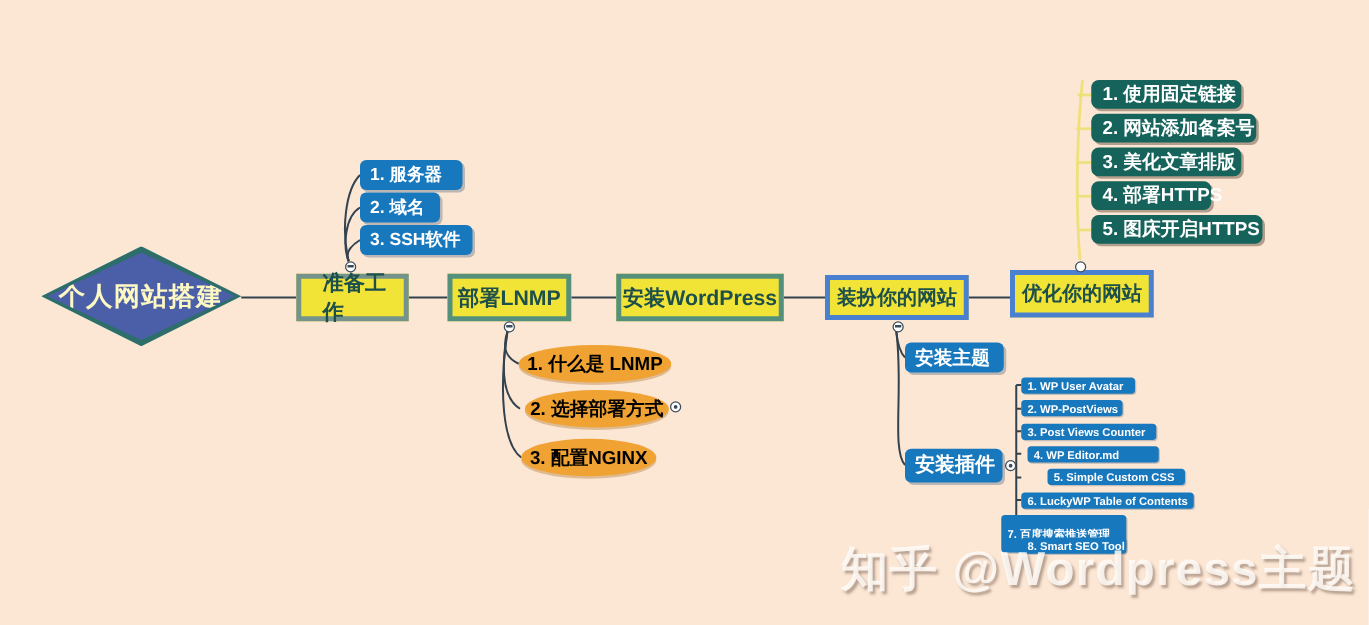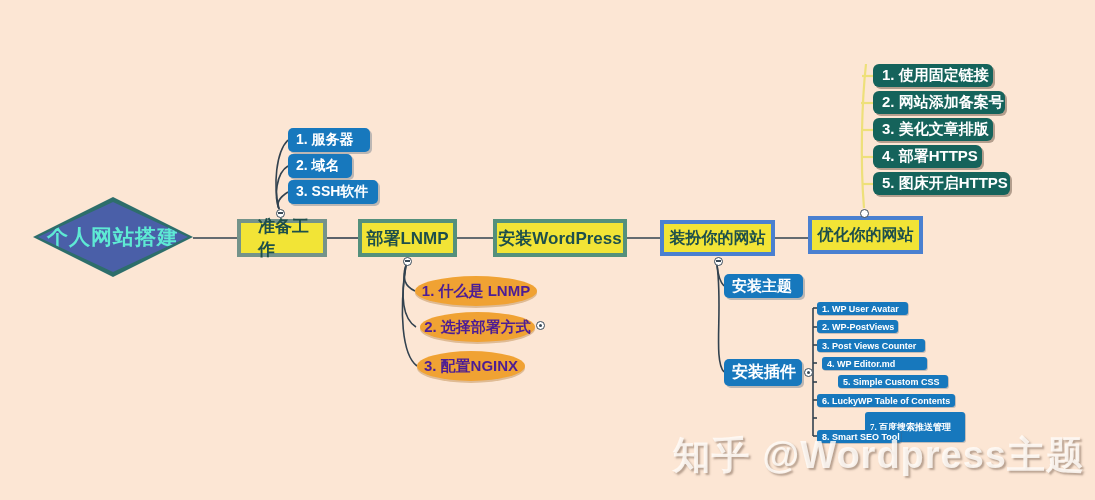--- a/index.html
+++ b/index.html
@@ -6,38 +6,38 @@
   body{font-family:"Liberation Sans","DejaVu Sans",sans-serif;}
   .canvas{position:relative;width:1095px;height:500px;background:#fce6d4;overflow:hidden;}
   svg.links{position:absolute;left:0;top:0;width:1095px;height:500px;pointer-events:none;}
 
   
   .diamond{position:absolute;left:33px;top:197px;width:160px;height:80px;
     background:#2d6e6b;clip-path:polygon(50% 0,100% 50%,50% 100%,0 50%);}
   .diamond-inner{position:absolute;left:5px;top:5px;right:5px;bottom:5px;
     background:#4a5fa8;clip-path:polygon(50% 0,100% 50%,50% 100%,0 50%);
     display:flex;align-items:center;justify-content:center;}
-  .diamond-inner span{color:#5eead4;font-weight:bold;font-size:21px;letter-spacing:1px;}
+  .diamond-inner span{color:#fef9c3;font-weight:bold;font-size:21px;letter-spacing:1px;}
 
   
   .ynode{position:absolute;box-sizing:border-box;background:#f2e436;color:#1d4f4b;
     font-weight:bold;display:flex;align-items:center;justify-content:center;
     border:4px solid #54907c;font-size:17px;}
   .ynode.sage{border-color:#74938a;}
   .ynode.blue{border-color:#4a80d0;font-size:16px;}
 
   
   .bluebox{position:absolute;background:#1778bd;color:#fff;font-weight:bold;
     border-radius:5px;display:flex;align-items:center;padding-left:8px;box-sizing:border-box;
     box-shadow:2px 2px 0 rgba(70,95,120,.35);font-size:14px;}
   .bluebox.plugin{font-size:9px;padding-left:5px;border-radius:3px;
     box-shadow:1px 1px 0 rgba(70,95,120,.3);white-space:nowrap;}
 
   
-  .onode{position:absolute;background:#f0a233;border-radius:50%;color:#4c1d95;
+  .onode{position:absolute;background:#f0a233;border-radius:50%;color:#000000;
     font-weight:bold;font-size:15px;display:flex;align-items:center;justify-content:center;
     box-shadow:0 2px 0 rgba(170,105,30,.35);}
 
   
   .tealbox{position:absolute;background:#15635b;color:#fff;font-weight:bold;font-size:15px;
     border-radius:6px;display:flex;align-items:center;padding-left:9px;box-sizing:border-box;
     box-shadow:2px 2px 0 rgba(90,70,55,.45);white-space:nowrap;}
 
   
   .knob{position:absolute;width:9px;height:9px;box-sizing:border-box;background:#fff;
@@ -119,27 +119,27 @@
 
   <div class="bluebox" style="left:724px;top:274px;width:79px;height:24px;font-size:15px;">安装主题</div>
   <div class="bluebox" style="left:724px;top:359px;width:78px;height:27px;font-size:16px;">安装插件</div>
 
   <div class="bluebox plugin" style="left:817px;top:302px;width:91px;height:13px;">1. WP User Avatar</div>
   <div class="bluebox plugin" style="left:817px;top:320px;width:81px;height:13px;">2. WP-PostViews</div>
   <div class="bluebox plugin" style="left:817px;top:339px;width:108px;height:13px;">3. Post Views Counter</div>
   <div class="bluebox plugin" style="left:822px;top:357px;width:105px;height:13px;">4. WP Editor.md</div>
   <div class="bluebox plugin" style="left:838px;top:375px;width:110px;height:13px;">5. Simple Custom CSS</div>
   <div class="bluebox plugin" style="left:817px;top:394px;width:138px;height:13px;">6. LuckyWP Table of Contents</div>
-  <div class="bluebox plugin" style="left:865px;top:412px;width:100px;height:30px;font-family:Liberation Serif, serif;">7. 百度搜索推送管理</div>
+  <div class="bluebox plugin" style="left:801px;top:412px;width:100px;height:30px;">7. 百度搜索推送管理</div>
   <div class="bluebox plugin" style="left:817px;top:430px;width:84px;height:13px;">8. Smart SEO Tool</div>
 
   <div class="tealbox" style="left:873px;top:64px;width:120px;height:23px;">1. 使用固定链接</div>
   <div class="tealbox" style="left:873px;top:91px;width:132px;height:23px;">2. 网站添加备案号</div>
   <div class="tealbox" style="left:873px;top:118px;width:120px;height:23px;">3. 美化文章排版</div>
-  <div class="tealbox" style="left:873px;top:145px;width:109px;height:23px;">4. 部署HTTPS</div>
+  <div class="tealbox" style="left:873px;top:145px;width:96px;height:23px;">4. 部署HTTPS</div>
   <div class="tealbox" style="left:873px;top:172px;width:137px;height:23px;">5. 图床开启HTTPS</div>
 
   <div class="knob minus" style="left:275.5px;top:208.5px;"></div>
   <div class="knob minus" style="left:402.5px;top:256.5px;"></div>
   <div class="knob minus" style="left:713.5px;top:256.5px;"></div>
   <div class="knob" style="left:859.5px;top:208.5px;"></div>
   <div class="knob dot" style="left:803.5px;top:367.5px;"></div>
   <div class="knob dot" style="left:535.5px;top:320.5px;"></div>
 
   <div class="watermark">知乎 @Wordpress主题</div>

